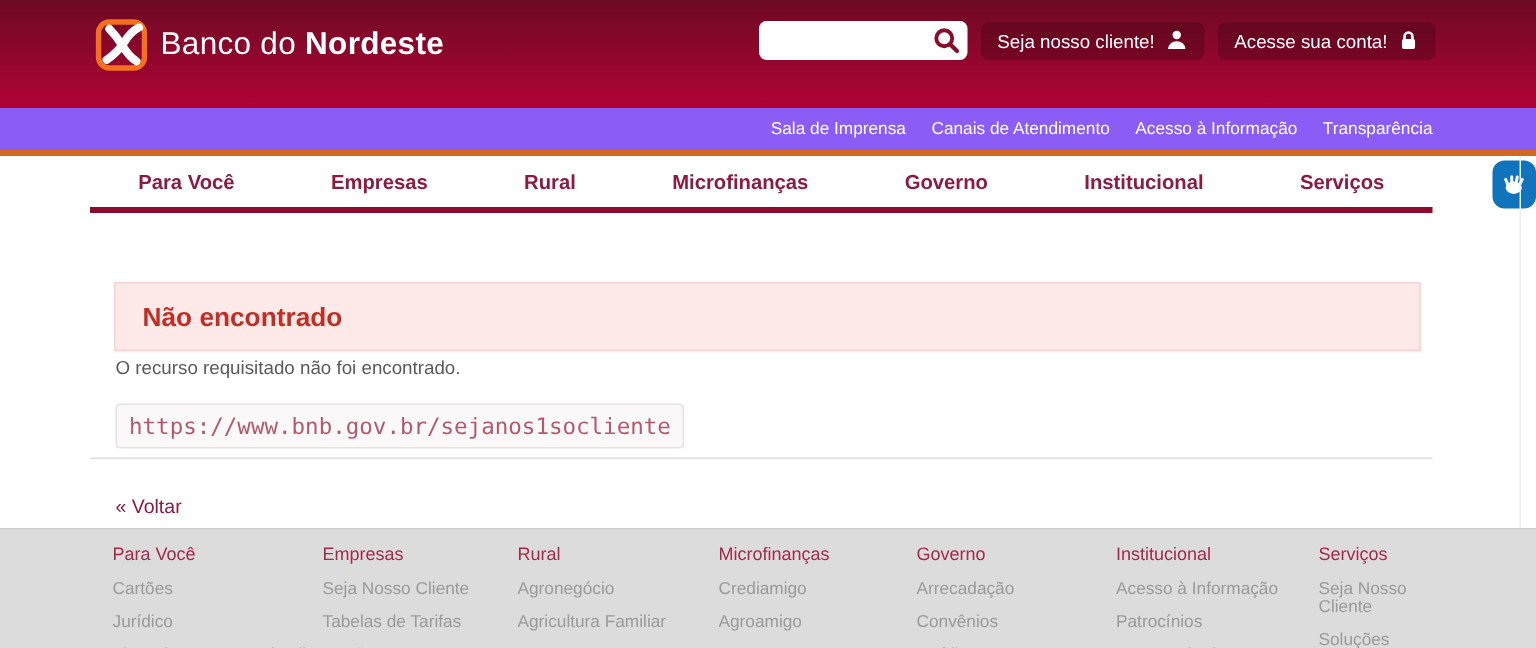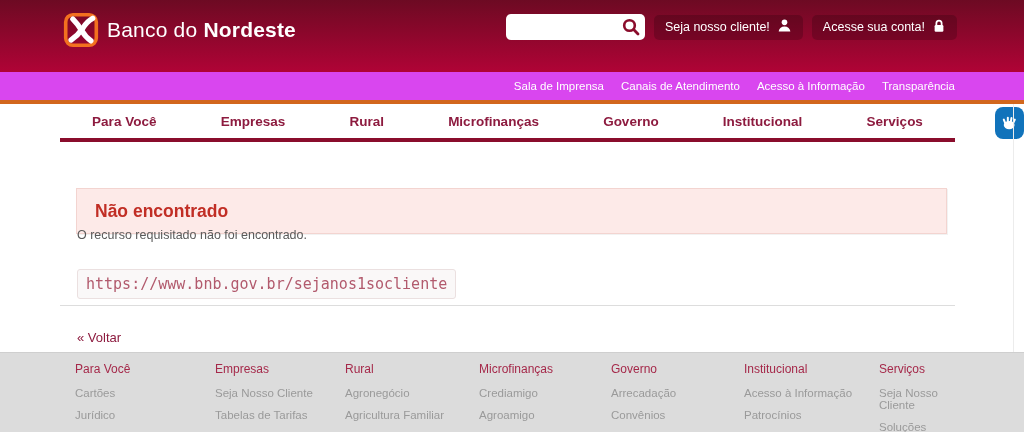--- a/index.html
+++ b/index.html
@@ -10,34 +10,34 @@
   
   .header { position:absolute; top:0; left:0; width:1024px; height:72px;
             background:linear-gradient(#6d0a23,#b00336); }
   .logo { position:absolute; left:63px; top:12px; display:flex; align-items:center;
           gap:8px; cursor:pointer;text-align:center; }
   .logo-icon { width:36px; height:36px; }
   .logo-text { color:#fff; font-size:21px; letter-spacing:0.2px; }
   .logo-text b { font-weight:bold; }
 
   .header-right { position:absolute; right:67px; top:14px; display:flex;
-                  align-items:center; gap:9px; }
+                  align-items:flex-end; gap:9px; }
   .searchbox { position:relative; width:139px; height:26px; background:#fff;
                border-radius:5px; }
   .searchbox input { position:absolute; left:6px; top:2px; width:104px; height:21px;
                      border:none; outline:none; font-size:12px; background:transparent; }
   .search-btn { position:absolute; right:4px; top:3px; width:20px; height:20px;
                 cursor:pointer; }
   .hbtn { display:flex; align-items:center; gap:7px; background:rgba(0,0,0,0.18);
           border-radius:5px; padding:4px 11px; height:25px; color:#fff; font-size:12.5px;
           text-decoration:none; cursor:pointer; white-space:nowrap; }
 
   
   .topbar { position:absolute; top:72px; left:0; width:1024px; height:32px;
-            background:#d946ef; border-bottom:4px solid #d2671d;padding-left:48px; }
+            background:#8b5cf6; border-bottom:4px solid #d2671d;padding-left:48px; }
   .topbar-links { position:absolute; right:69px; top:8px; display:flex; gap:17px; }
   .topbar-links a { color:#fff; font-size:11.5px; text-decoration:none; cursor:pointer;
                     white-space:nowrap; }
 
   
   .nav { position:absolute; top:104px; left:60px; width:895px; height:34px;
          display:flex; align-items:center; justify-content:space-around; background:#fff; }
   .nav a { color:#8d1b3f; font-size:13.5px; font-weight:600; text-decoration:none;
            cursor:pointer; white-space:nowrap; }
   .nav-underline { position:absolute; top:138px; left:60px; width:895px; height:4px;
@@ -52,21 +52,21 @@
   .statebar { position:absolute; top:142px; left:60px; width:895px; height:19px;
               background:#c3c3c3; color:#fff; font-size:11px; line-height:19px;
               padding-left:9px; }
 
   
   .errorbox { position:absolute; top:188px; left:76px; width:871px; height:46px;
               background:#fdeae8; border:1px solid #f3d4d0;
               box-shadow:1px 1px 0 rgba(0,0,0,0.05);
               display:flex; align-items:center; padding-left:18px; }
   .errorbox h1 { color:#c12e25; font-size:17.5px; font-weight:bold; }
-  .msg { position:absolute; top:228px; left:77px; color:#5a5a5a; font-size:12.5px; }
+  .msg { position:absolute; top:238px; left:77px; color:#5a5a5a; font-size:12.5px; }
   .codebox { position:absolute; top:269px; left:77px; display:inline-block;
              background:#faf8f8; border:1px solid #ebe0e0; border-radius:3px;
              padding:5px 8px; font-family:"DejaVu Sans Mono", monospace;
              font-size:15px; color:#b25a6d; }
   .rule { position:absolute; top:305px; left:60px; width:895px; height:1px;
           background:#ddd; }
   .back { position:absolute; top:314px; left:77px; color:#8d1b3f; font-size:13px;
           text-decoration:none; cursor:pointer;margin-top:16px; }
 
   

